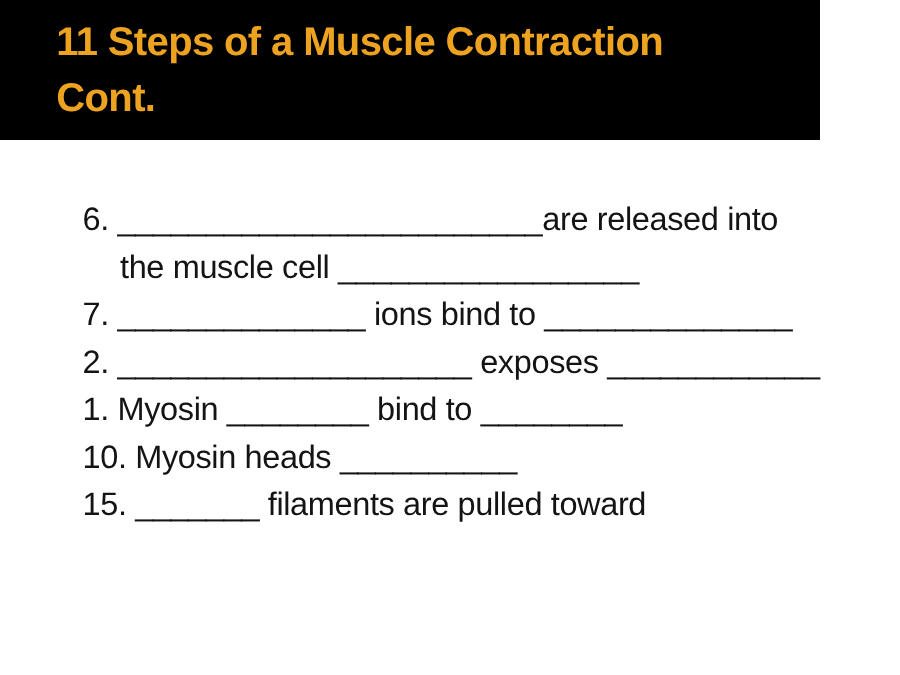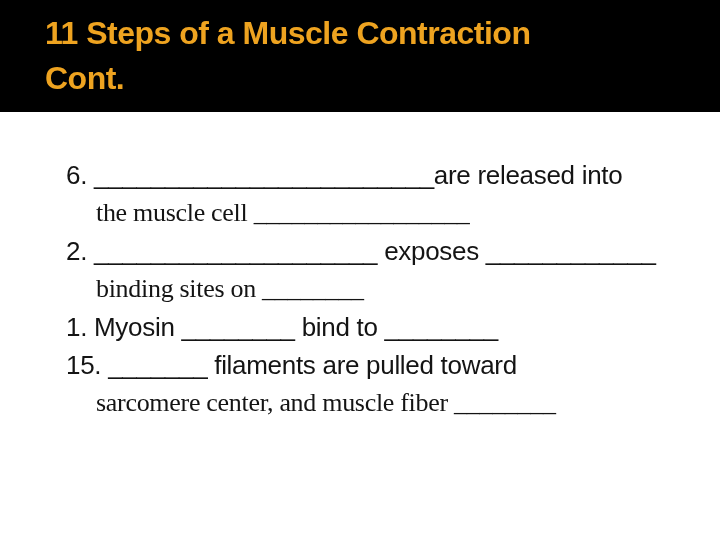--- a/index.html
+++ b/index.html
@@ -14,21 +14,21 @@
     font-family: "Liberation Sans", sans-serif;
     background: #fff;
   }
   .slide {
     position: relative;
     width: 720px; height: 540px;
     background: var(--slide-bg);
     overflow: hidden;
   }
   .title-band {
-    width: 720px;
+    width: 656px;
     height: 112px;
     background: var(--title-bg);
     padding: 11px 50px 0 45px;
   }
   .slide-title {
     color: var(--title-text);
     font-size: 32px;
     font-weight: bold;
     line-height: 45px;
     letter-spacing: -0.5px;
@@ -37,32 +37,32 @@
   .slide-body {
     margin-top: 44px;
     padding-left: 66px;
     padding-right: 20px;
     color: var(--body-text);
     font-size: 26px;
     line-height: 38px;
     letter-spacing: -0.3px;
   }
   .text-line { white-space: nowrap; }
-  .text-line.indent { padding-left: 30px; font-family: Liberation Serif, serif; }
+  .text-line.indent { padding-left: 30px; }
 </style>
 </head>
 <body>
 
 <div class="slide">
   <div class="title-band">
     <h1 class="slide-title">11 Steps of a Muscle Contraction
 Cont.</h1>
   </div>
   <div class="slide-body">
     <div class="text-line">6. ________________________are released into</div>
     <div class="text-line indent">the muscle cell _________________</div>
+    <div class="text-line">7. ______________ ions bind to ______________</div>
     <div class="text-line">2. ____________________ exposes ____________</div>
-    <div class="text-line indent">binding sites on ________</div>
     <div class="text-line">1. Myosin ________ bind to ________</div>
+    <div class="text-line">10. Myosin heads __________</div>
     <div class="text-line">15. _______ filaments are pulled toward</div>
-    <div class="text-line indent">sarcomere center, and muscle fiber ________</div>
   </div>
 </div>
 
 </body></html>

